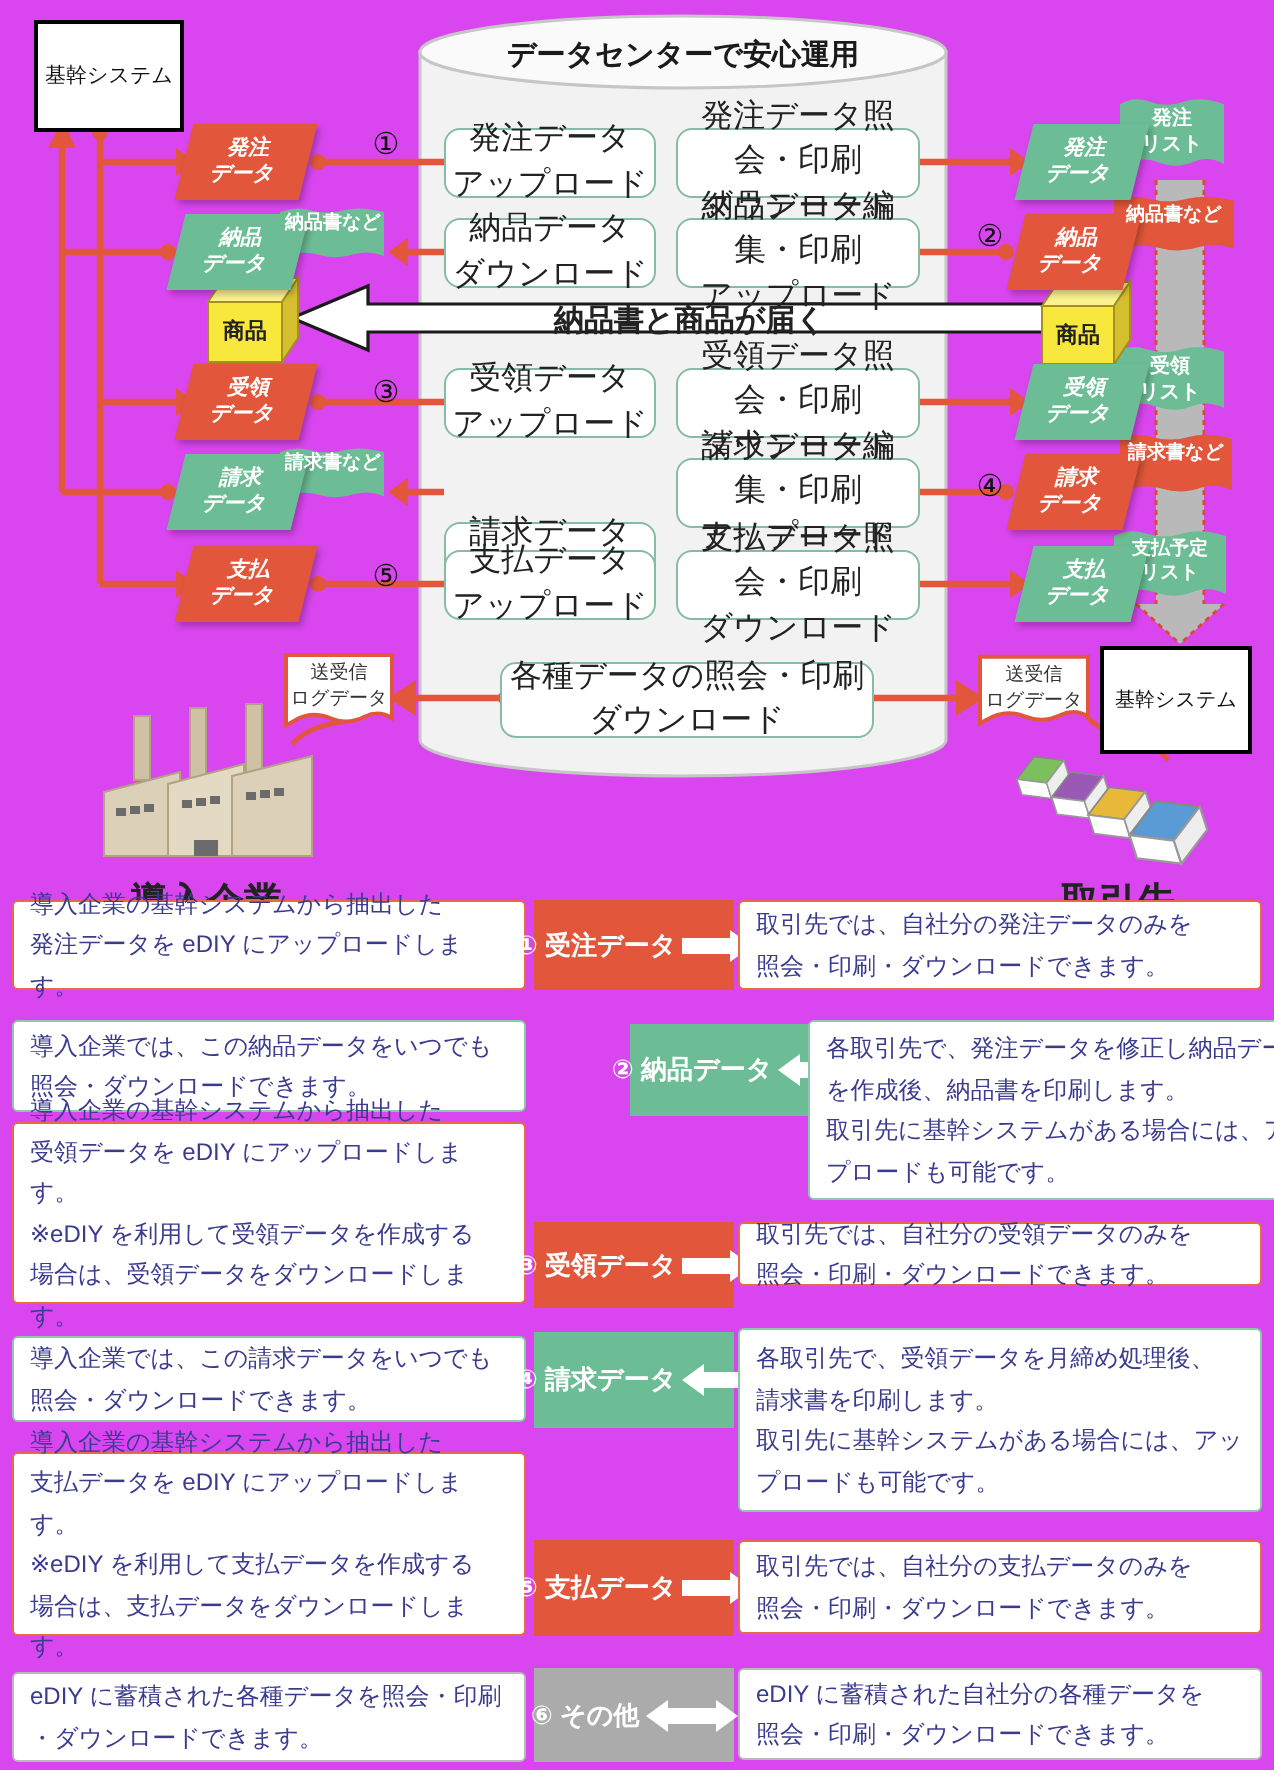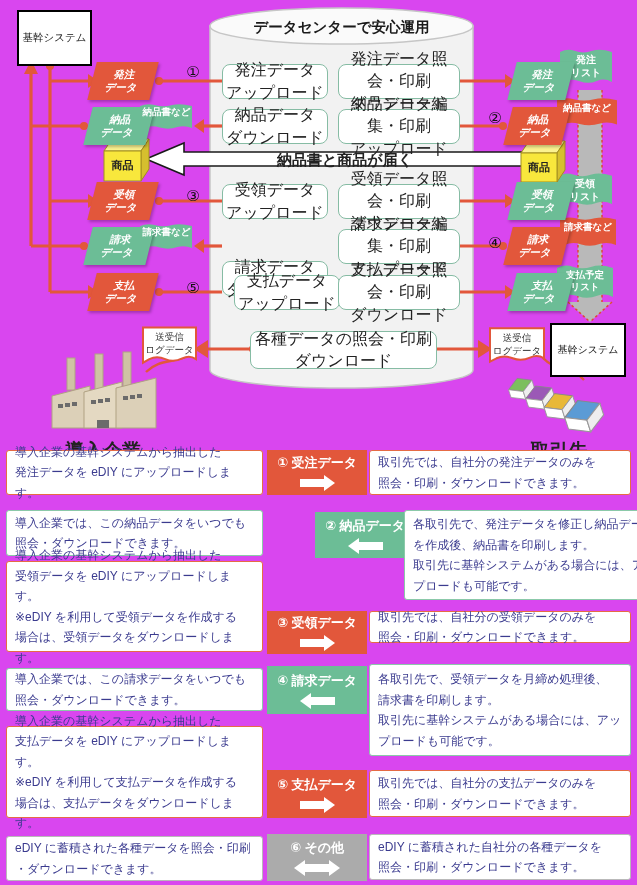--- a/index.html
+++ b/index.html
@@ -22,21 +22,21 @@
   .doctx{color:#333;font-size:9.5px;line-height:1.35;text-align:center;pointer-events:none;}
   .cubetx{color:#222;font-size:11px;font-weight:bold;text-align:center;pointer-events:none;}
   .num{font-size:15px;color:#111;text-align:center;}
   .bandtx{font-size:15px;font-weight:600;color:#222;text-align:center;}
   .actor{font-size:19px;font-weight:bold;color:#222;text-align:center;}
   
   .tbox{background:#fff;border:1.5px solid;border-radius:3px;display:flex;flex-direction:column;
         justify-content:center;padding:2px 8px;box-sizing:border-box;font-size:12px;line-height:20.5px;
         color:#3B3B8F;}
   .tbox.bo{border-color:#E66B45;} .tbox.bg{border-color:#8BC9A9;} .tbox.bgr{border-color:#B9B9B9;}
-  .tmid{display:flex;flex-direction:column;align-items:center;justify-content:center;gap:3px;
+  .tmid{display:flex;flex-direction:row;align-items:center;justify-content:center;gap:3px;
         box-sizing:border-box;color:#fff;}
   .tmid.or{background:#E2573B;} .tmid.gr{background:#6CBD96;} .tmid.gy{background:#ABABAB;}
   .tlabel{font-size:13px;font-weight:bold;white-space:nowrap;}
   .barrow{display:flex;align-items:center;}
   .barrow .sh{width:24px;height:8px;background:#fff;}
   .hd-r{width:0;height:0;border-top:8px solid transparent;border-bottom:8px solid transparent;border-left:11px solid #fff;}
   .hd-l{width:0;height:0;border-top:8px solid transparent;border-bottom:8px solid transparent;border-right:11px solid #fff;}
 </style>
 </head>
 <body>
@@ -224,21 +224,21 @@
   <div class="abs cbox pre" style="left:338px;top:109px;width:120px;height:33px;">納品データ編集・印刷
 アップロード</div>
   <div class="abs cbox pre" style="left:222px;top:184px;width:104px;height:33px;">受領データ
 アップロード</div>
   <div class="abs cbox pre" style="left:338px;top:184px;width:120px;height:33px;">受領データ照会・印刷
 ダウンロード</div>
   <div class="abs cbox pre" style="left:222px;top:229px;width:104px;height:33px;margin-top:32px;">請求データ
 ダウンロード</div>
   <div class="abs cbox pre" style="left:338px;top:229px;width:120px;height:33px;">請求データ編集・印刷
 アップロード</div>
-  <div class="abs cbox pre" style="left:222px;top:275px;width:104px;height:33px;margin-left:12px;">支払データ
+  <div class="abs cbox pre" style="left:222px;top:275px;width:104px;height:33px;">支払データ
 アップロード</div>
   <div class="abs cbox pre" style="left:338px;top:275px;width:120px;height:33px;">支払データ照会・印刷
 ダウンロード</div>
   <div class="abs cbox pre" style="left:250px;top:331px;width:185px;height:36px;">各種データの照会・印刷
 ダウンロード</div>
 
   <div class="abs num" style="left:181px;top:63px;width:24px;">①</div>
   <div class="abs num" style="left:483px;top:109px;width:24px;">②</div>
   <div class="abs num" style="left:181px;top:187px;width:24px;">③</div>
   <div class="abs num" style="left:483px;top:234px;width:24px;">④</div>

